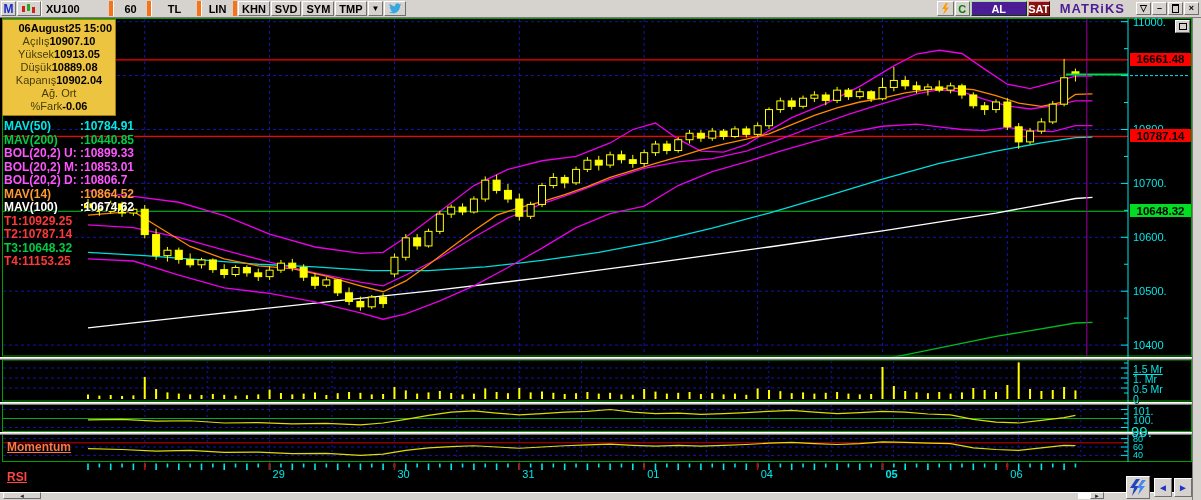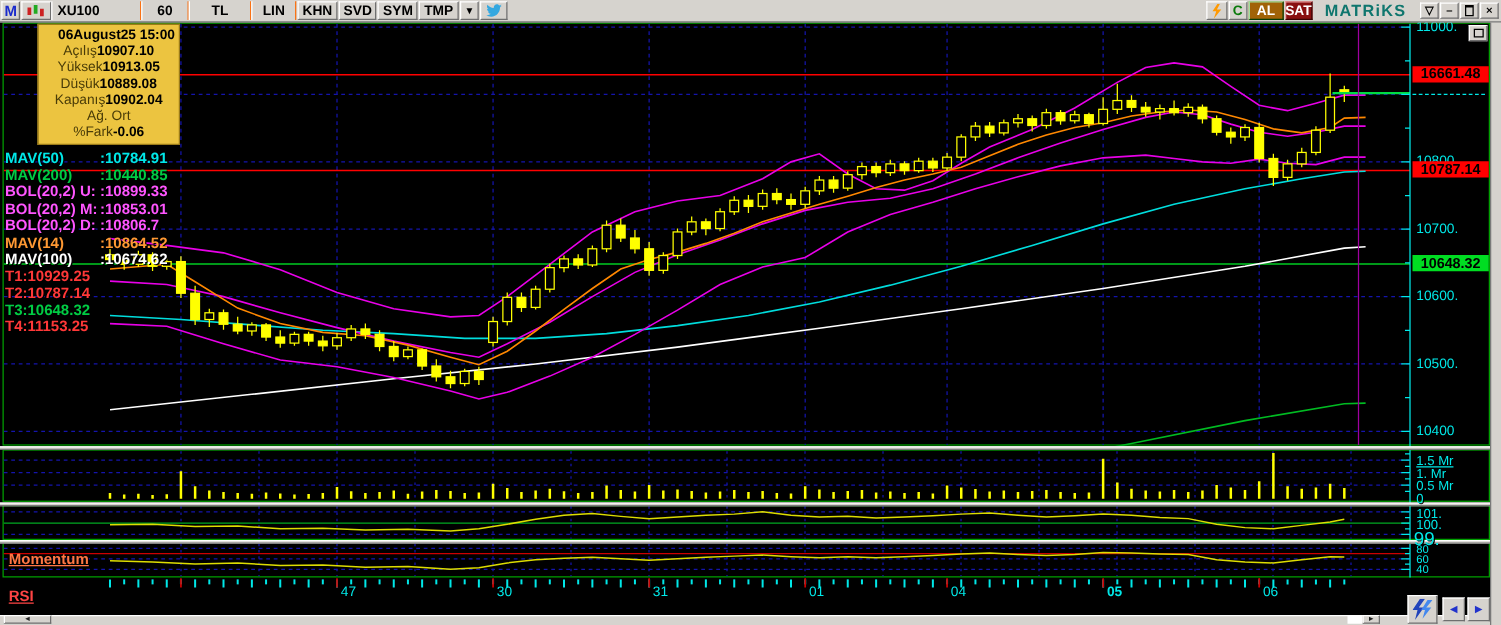--- a/index.html
+++ b/index.html
@@ -4,35 +4,35 @@
 <style>
   html,body{margin:0;padding:0;background:#888;}
   #app{position:relative;width:1201px;height:500px;background:#000;overflow:hidden;
        font-family:"Liberation Sans",sans-serif;}
   
   .toolbar{position:absolute;left:0;top:0;width:1201px;height:17px;background:#d6d3ce;
            border-bottom:1px solid #7a7a7a;display:flex;align-items:center;font-size:11px;z-index:6;}
   .tbtn,.tfield{height:15px;box-sizing:border-box;display:flex;align-items:center;justify-content:center;
            font-weight:bold;color:#000;background:#d6d3ce;}
   .tbtn{border:1px solid;border-color:#ffffff #6f6f6f #6f6f6f #ffffff;padding:0 3px;margin-left:1px;cursor:default;}
-  .tfield{border-right:1px solid #f97316;border-left:1px solid #fff;padding:0 4px;}
+  .tfield{border-right:4px solid #f97316;border-left:1px solid #fff;padding:0 4px;}
   .logo{color:#1a2acc;width:15px;font-size:12px;}
   .sym{width:72px;justify-content:flex-start;}
-  .albtn{background:#a16207;color:#fff;width:28px;border-color:#9fdf9f #063c06 #063c06 #9fdf9f;}
+  .albtn{background:#4c1d95;color:#fff;width:56px;border-color:#9fdf9f #063c06 #063c06 #9fdf9f;}
   .satbtn{background:#8a1010;color:#fff;width:22px;border-color:#e89f9f #3c0404 #3c0404 #e89f9f;}
-  .brand{color:#0f766e;font-weight:bold;font-size:13px;letter-spacing:1px;padding:0 10px;}
+  .brand{color:#4c1d95;font-weight:bold;font-size:13px;letter-spacing:1px;padding:0 10px;}
   .winbtn{width:15px;height:13px;font-size:9px;line-height:11px;}
   
   .ov{position:absolute;z-index:3;white-space:pre;}
   .shadow{text-shadow:1px 1px 0 #000;}
   .axhl{position:absolute;z-index:4;width:61px;height:13px;color:#000;font-size:11.5px;font-weight:bold;
         display:flex;align-items:center;justify-content:center;}
   
   .infobox{position:absolute;left:2px;top:19px;width:114px;background:#ecc440;z-index:5;
-           border:1px solid #9a7a18;font-size:11px;color:#000;padding:1px 3px 2px 3px;box-sizing:border-box;margin-left:28px;}
+           border:1px solid #9a7a18;font-size:11px;color:#000;padding:1px 3px 2px 3px;box-sizing:border-box;}
   .ib-title{font-weight:bold;text-align:right;padding:1px 0;}
   .ib-row{display:flex;justify-content:center;line-height:13px;}
   .ib-row .lab{color:#4a3c08;}
   .ib-row .val{font-weight:bold;}
   
   .leg-row{display:flex;font-size:12px;font-weight:bold;line-height:13.5px;}
   .leg-row .lab{width:76px;}
   
   .ptitle{font-size:12px;font-weight:bold;text-decoration:underline;}
   .prow{display:flex;font-size:12px;font-weight:bold;color:#ffff00;}
@@ -666,20 +666,20 @@
     <div class="ov shadow" style="left: 1133px; top: 363px; color: rgb(0, 232, 232); font-size: 10.5px; text-decoration: underline;">1.5 Mr</div>
     <div class="ov shadow" style="left: 1133px; top: 373px; color: rgb(0, 232, 232); font-size: 10.5px;">1. Mr</div>
     <div class="ov shadow" style="left: 1133px; top: 383px; color: rgb(0, 232, 232); font-size: 10.5px;">0.5 Mr</div>
     <div class="ov shadow" style="left: 1133px; top: 393px; color: rgb(0, 232, 232); font-size: 10.5px;">0</div>
     <div class="ov shadow" style="left: 1133px; top: 404.5px; color: rgb(0, 232, 232); font-size: 10.5px;">101.</div>
     <div class="ov shadow" style="left: 1133px; top: 413.5px; color: rgb(0, 232, 232); font-size: 10.5px;">100.</div>
     <div class="ov shadow" style="left: 1099px; top: 422.5px; color: rgb(0, 232, 232); font-size: 15px; margin-left: 32px;">99.</div>
     <div class="ov shadow" style="left: 1133px; top: 433.6px; color: rgb(0, 232, 232); font-size: 9px;">80</div>
     <div class="ov shadow" style="left: 1133px; top: 442px; color: rgb(0, 232, 232); font-size: 9px;">60</div>
     <div class="ov shadow" style="left: 1133px; top: 450.4px; color: rgb(0, 232, 232); font-size: 9px;">40</div>
-    <div class="ov shadow" style="left: 272.6px; top: 468px; color: rgb(0, 232, 232); font-size: 11px;">47</div>
+    <div class="ov shadow" style="left: 272.6px; top: 468px; color: rgb(0, 232, 232); font-size: 11px;">29</div>
     <div class="ov shadow" style="left: 397.45px; top: 468px; color: rgb(0, 232, 232); font-size: 11px;">30</div>
     <div class="ov shadow" style="left: 522.3px; top: 468px; color: rgb(0, 232, 232); font-size: 11px;">31</div>
     <div class="ov shadow" style="left: 647.15px; top: 468px; color: rgb(0, 232, 232); font-size: 11px;">01</div>
     <div class="ov shadow" style="left: 760.65px; top: 468px; color: rgb(0, 232, 232); font-size: 11px;">04</div>
     <div class="ov shadow" style="left: 885.5px; top: 468px; color: rgb(0, 232, 232); font-size: 11px; font-weight: bold;">05</div>
     <div class="ov shadow" style="left: 1010.35px; top: 468px; color: rgb(0, 232, 232); font-size: 11px;">06</div>
   </div>
 
 </body></html>

